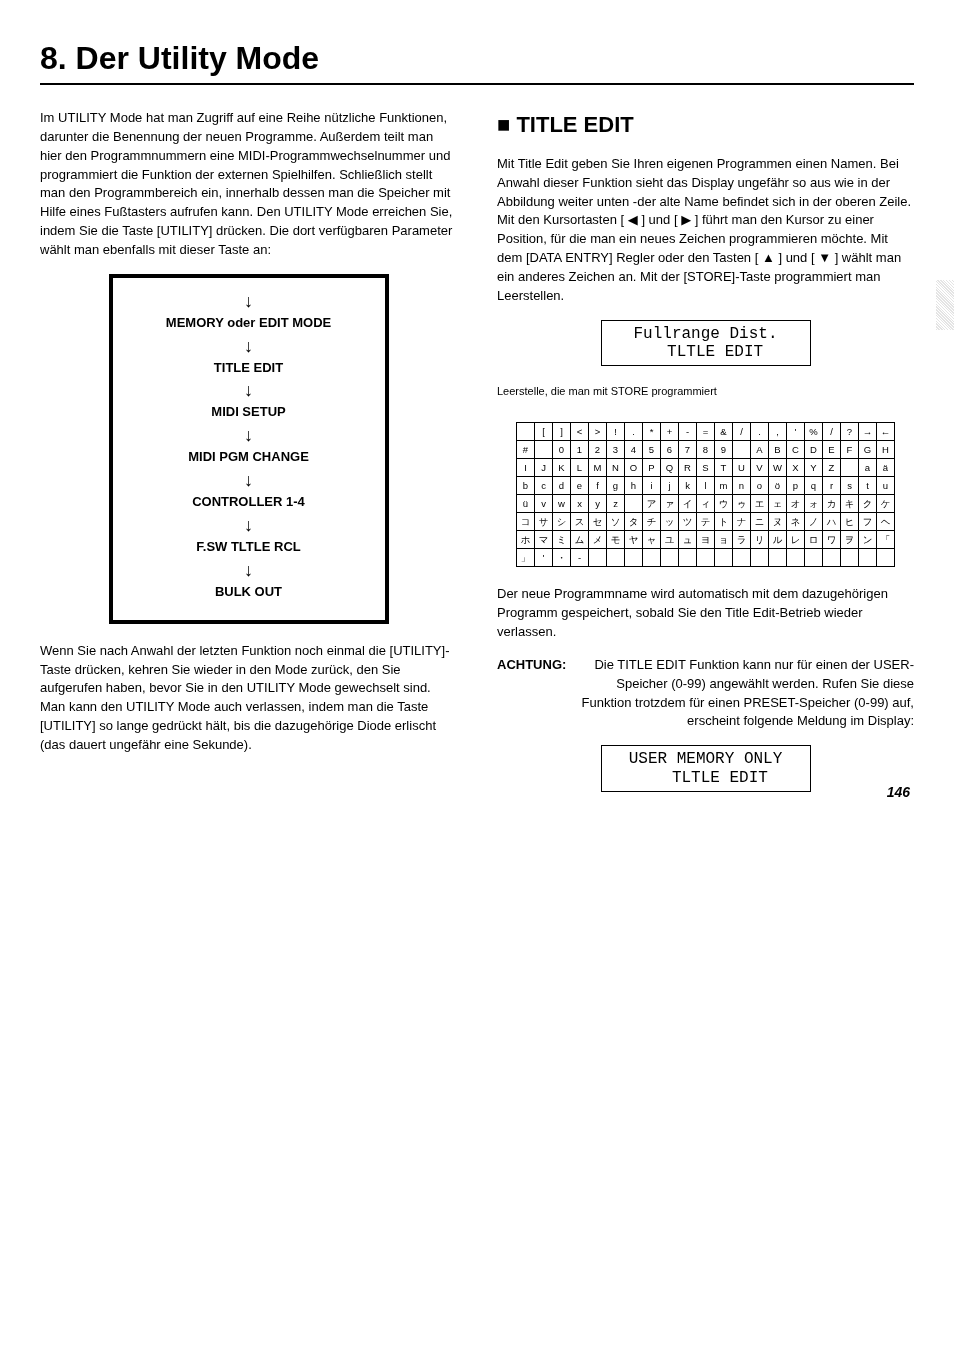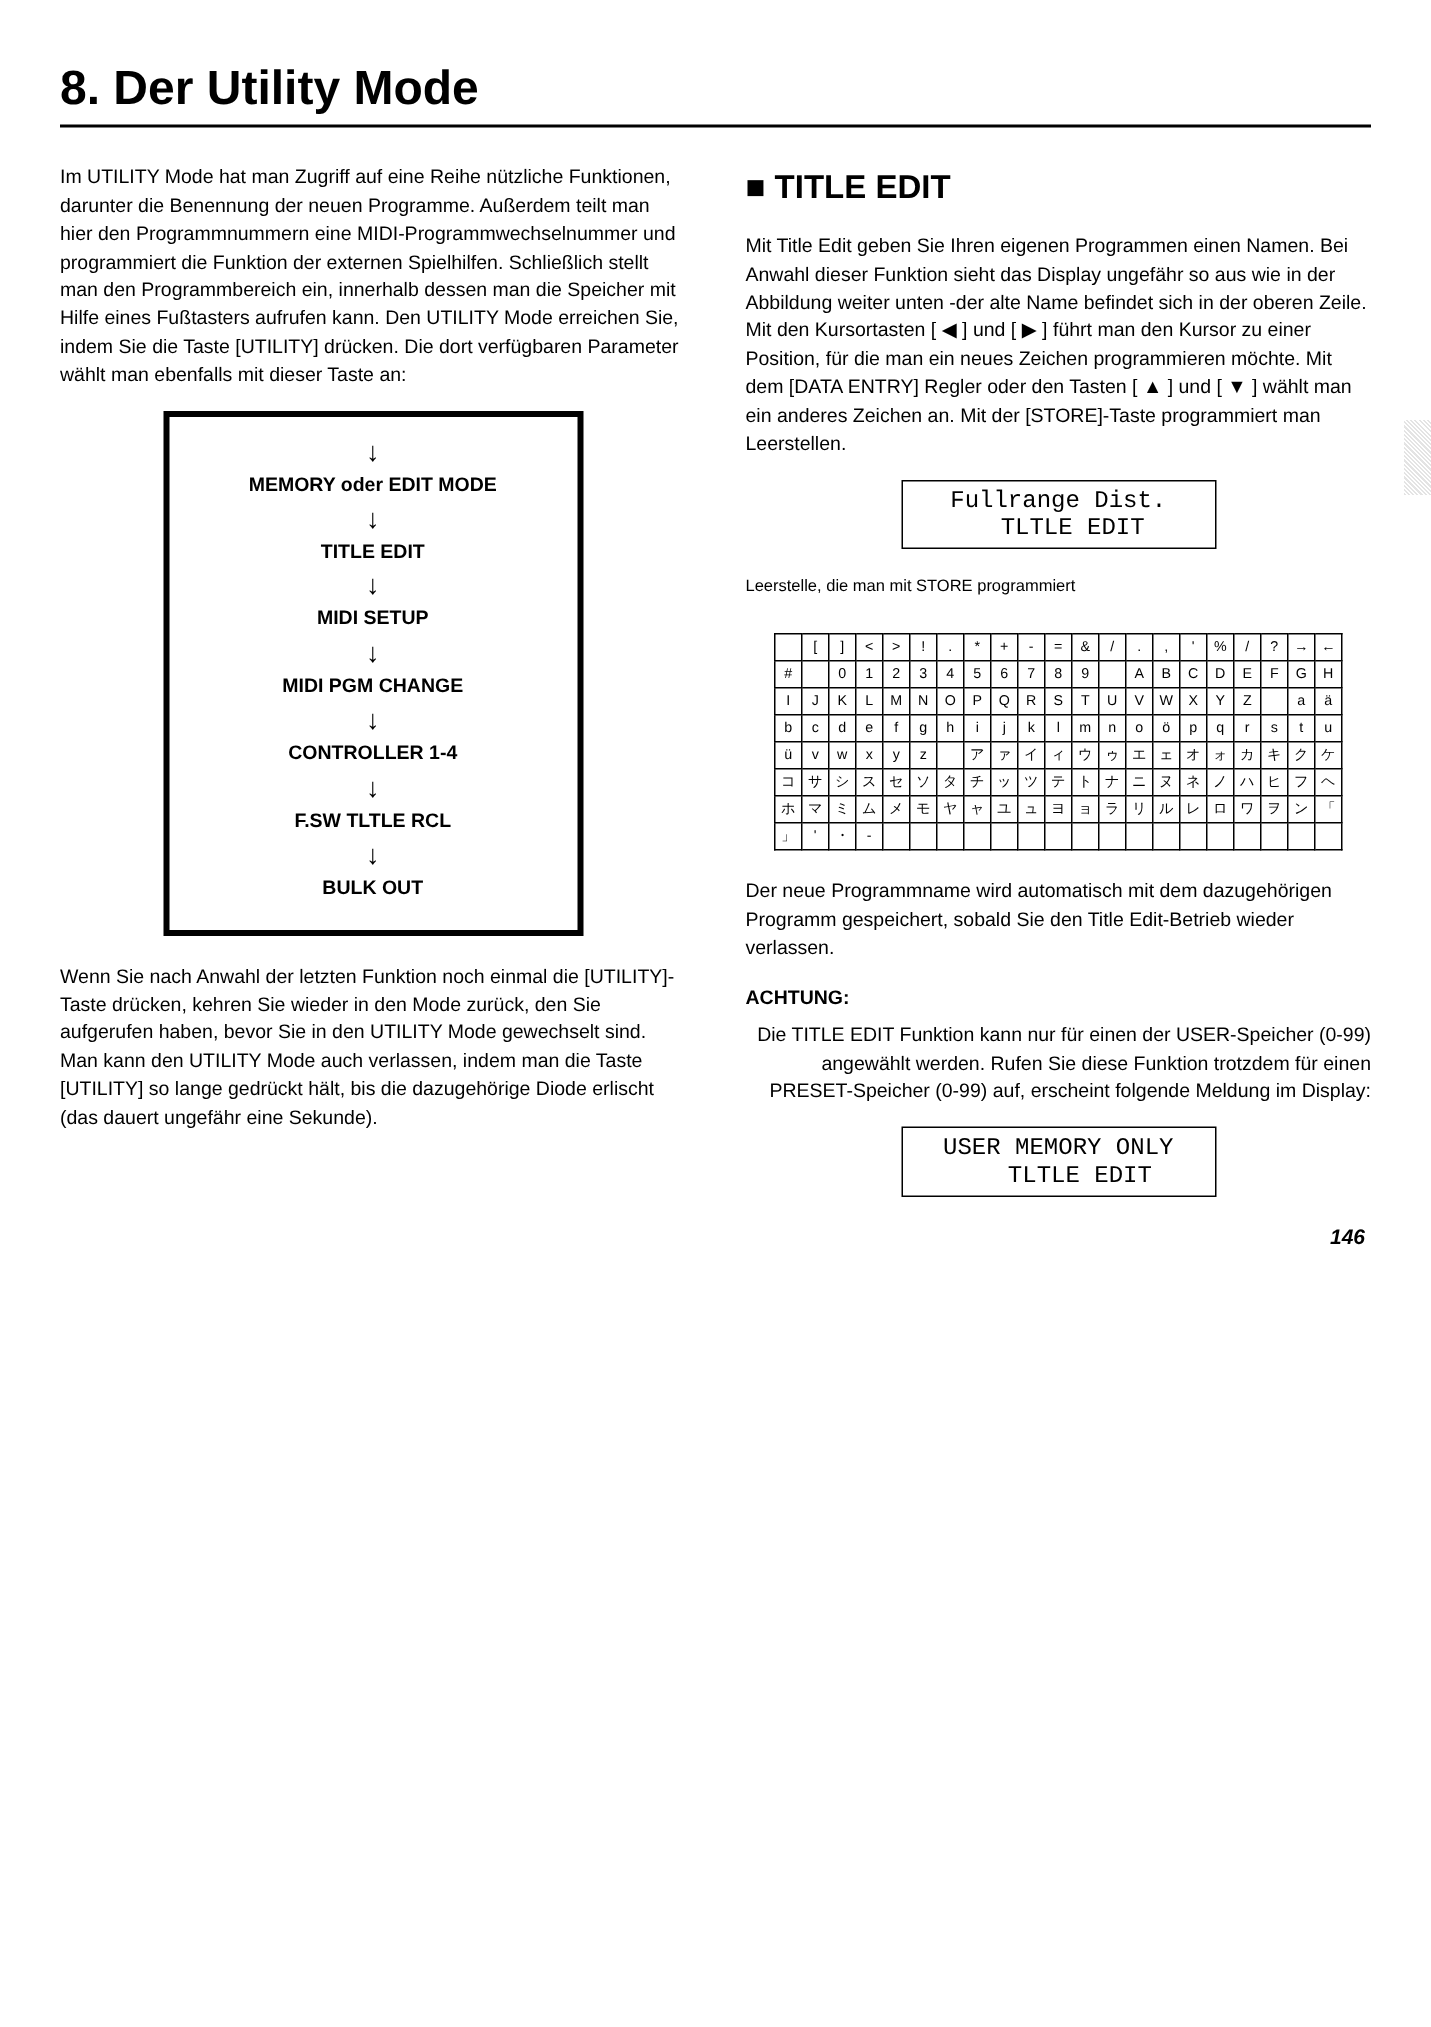--- a/index.html
+++ b/index.html
@@ -85,26 +85,25 @@
     text-align: center;
     vertical-align: middle;
     padding: 0;
   }
   .attention-label {
     font-weight: bold;
   }
   .attention-body {
     display: flex;
     gap: 6px;
-    flex-direction: column;
   }
   .attention-text { flex: 1; padding-left: 4px; text-align: right; }
   .page-num {
     position: absolute;
-    bottom: 4px;
+    bottom: 30px;
     right: 44px;
     font-weight: bold;
     font-style: italic;
     font-size: 14px;
   }
   .right-shade {
     position: absolute;
     top: 280px;
     right: 0;
     width: 18px;

